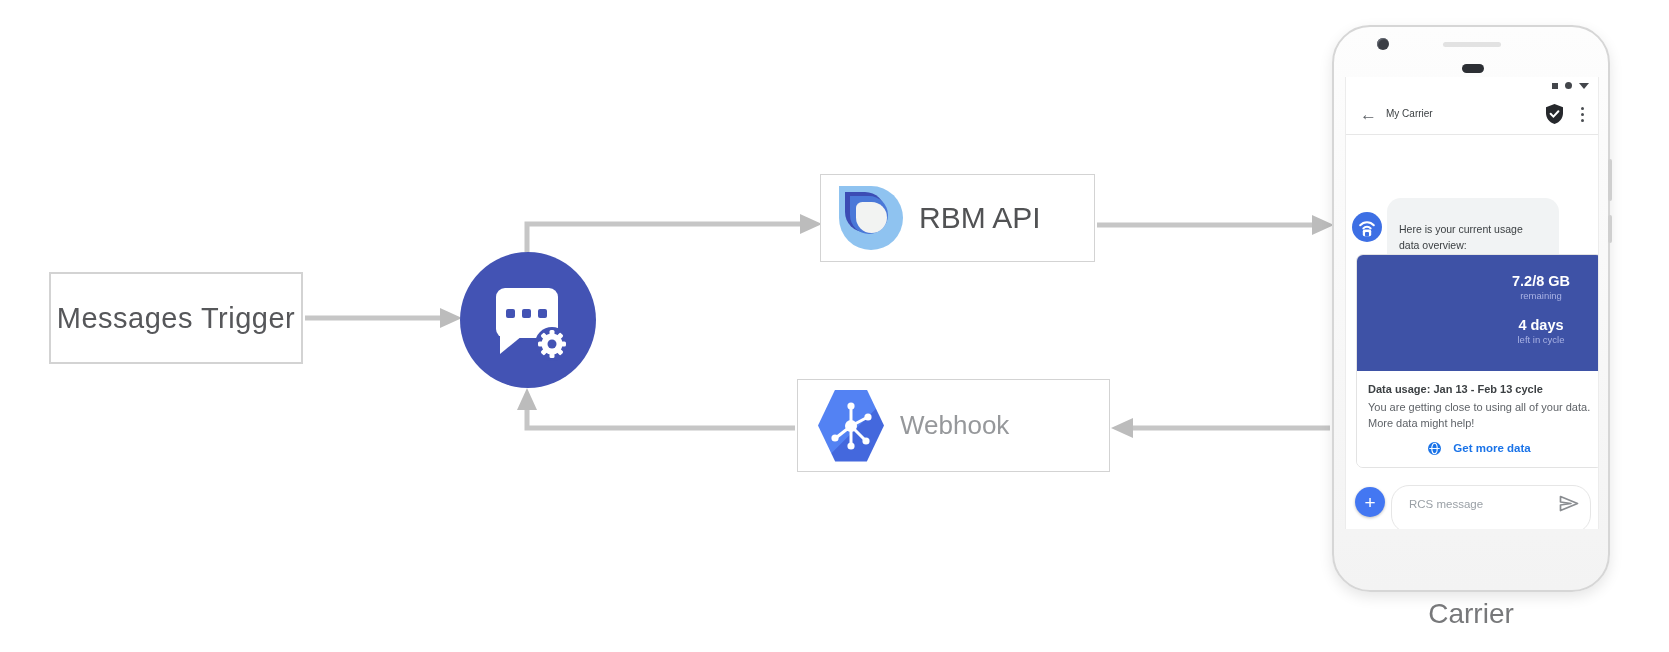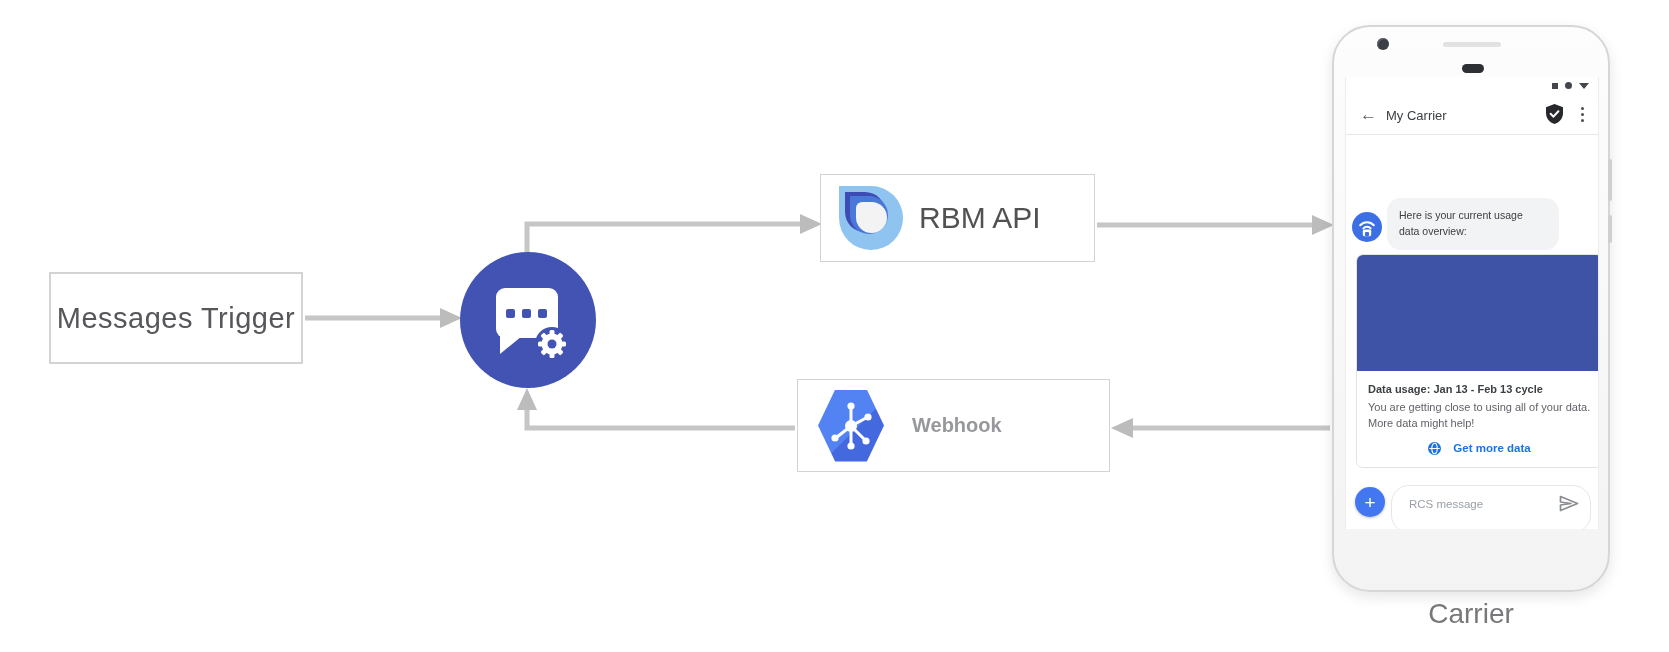--- a/index.html
+++ b/index.html
@@ -4,21 +4,21 @@
 <style>
   html,body{margin:0;padding:0;background:#ffffff;}
   body{font-family:"Liberation Sans", sans-serif;}
   .canvas{position:relative;width:1669px;height:652px;background:#fff;overflow:hidden;}
   .abs{position:absolute;}
 
   
   .dbox{position:absolute;background:#fff;border:2px solid #d3d3d3;display:flex;align-items:center;justify-content:center;box-sizing:border-box;}
   .dbox-label{color:#56575a;font-size:29px;letter-spacing:.5px;}
   .api-label{color:#515254;font-size:30px;margin-left:16px;}
-  .webhook-label{color:#96989b;font-size:20px;margin-left:28px;font-weight:bold;}
+  .webhook-label{color:#96989b;font-size:26px;margin-left:16px;}
 
   
   .agent-circle{position:absolute;left:460px;top:252px;width:136px;height:136px;border-radius:50%;background:#4353b4;}
   .agent-name{position:absolute;left:420px;top:443px;width:215px;text-align:center;color:#4d4e50;font-size:30px;}
 
   
   .tear{position:absolute;border-radius:0 50% 50% 50%;}
 
   
   .hex{position:absolute;left:0;top:0;width:66px;height:72px;background:linear-gradient(135deg,#5382f3 55%,#4468dd 56%);
@@ -34,28 +34,28 @@
   .screen{position:absolute;left:11px;top:50px;width:254px;height:452px;background:#fff;overflow:hidden;border-left:1px solid #ececec;border-right:1px solid #ececec;box-sizing:border-box;}
 
   .statusbar{position:absolute;top:5px;right:9px;display:flex;align-items:center;gap:7px;}
   .st-square{width:6px;height:6px;background:#43464b;}
   .st-circle{width:7px;height:7px;border-radius:50%;background:#43464b;}
   .st-tri{width:0;height:0;border-left:5px solid transparent;border-right:5px solid transparent;border-top:6px solid #43464b;}
 
   .appbar{position:absolute;top:20px;left:0;right:0;height:38px;background:#fff;}
   .appbar .divider{position:absolute;bottom:0;left:0;right:0;height:1px;background:#e7e7e7;}
   .back-arrow{position:absolute;left:14px;top:8px;font-size:17px;color:#5f6368;}
-  .appbar-title{position:absolute;left:40px;top:11px;font-size:13px;color:#3c4043;}
+  .appbar-title{position:absolute;left:40px;top:11px;font-size:10px;color:#3c4043;}
   .shield{position:absolute;right:34px;top:6px;}
   .menu-dots{position:absolute;right:14px;top:10px;display:flex;flex-direction:column;gap:3px;}
   .menu-dots i{width:3px;height:3px;border-radius:50%;background:#4a4d52;}
 
   .chat{position:absolute;top:58px;left:0;right:0;bottom:0;background:#fff;}
   .avatar{position:absolute;left:6px;top:77px;width:30px;height:30px;border-radius:50%;background:#3d6fe4;}
-  .bubble{position:absolute;left:41px;top:63px;width:172px;background:#f1f3f4;border-radius:14px;padding:10px 12px;box-sizing:border-box;
+  .bubble{position:absolute;left:41px;top:63px;width:172px;background:#f1f3f4;border-radius:14px;padding:24px 12px;box-sizing:border-box;
           color:#3c4043;font-size:10.5px;line-height:1.5;}
 
   .card{position:absolute;left:10px;top:119px;width:247px;border:1px solid #e3e3e3;border-radius:7px;overflow:hidden;background:#fff;box-sizing:border-box;}
   .card-blue{position:relative;height:116px;background:#3e52a6;}
   .gauge-wrap{position:absolute;left:14px;top:7px;width:102px;height:102px;}
   .gauge-center{position:absolute;left:0;top:0;width:102px;height:102px;display:flex;align-items:center;justify-content:center;color:#fff;}
   .gauge-center .pct{font-size:27px;font-weight:400;letter-spacing:.5px;}
   .gauge-center .pct-sign{font-size:12px;margin-left:1px;position:relative;top:5px;}
   .cb-right{position:absolute;left:128px;top:0;width:112px;height:116px;text-align:center;color:#fff;}
   .cb-big{font-size:14.5px;font-weight:bold;}
@@ -189,20 +189,26 @@
             <rect x="13" y="20" width="4" height="4.2" rx="1" fill="#3d6fe4"></rect>
           </svg>
         </div>
         <div class="bubble">
           <div>Here is your current usage</div>
           <div>data overview:</div>
         </div>
 
         <div class="card">
           <div class="card-blue">
+            <div class="cb-right">
+              <div style="margin-top:18px;" class="cb-big">7.2/8 GB</div>
+              <div class="cb-small">remaining</div>
+              <div style="margin-top:16px;" class="cb-big">4 days</div>
+              <div class="cb-small">left in cycle</div>
+            </div>
           </div>
           <div class="card-white">
             <div class="cw-title">Data usage: Jan 13 - Feb 13 cycle</div>
             <div class="cw-body">
               <div>You are getting close to using all of your data.</div>
               <div>More data might help!</div>
             </div>
             <div class="cw-action">
               <svg width="13" height="13" viewBox="0 0 13 13">
                 <circle cx="6.5" cy="6.5" r="6.5" fill="#1a73e8"></circle>

